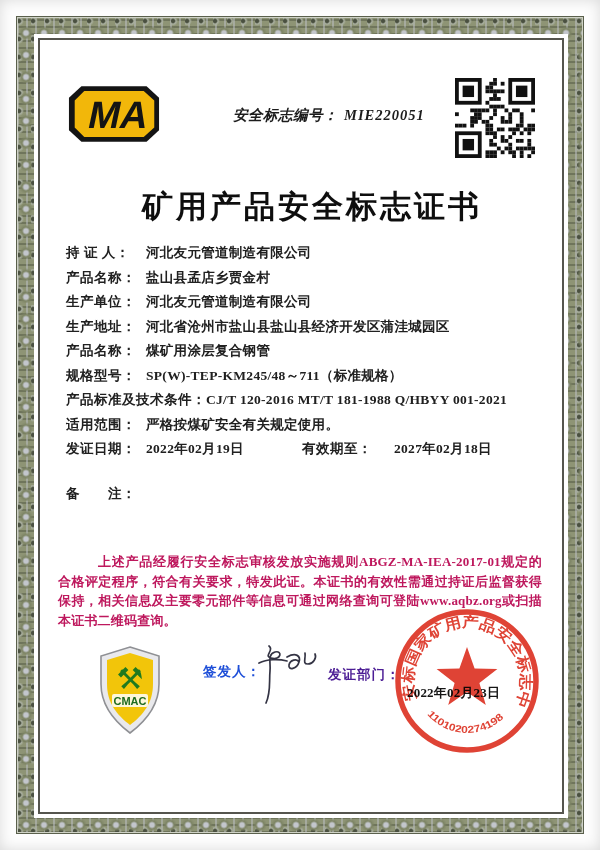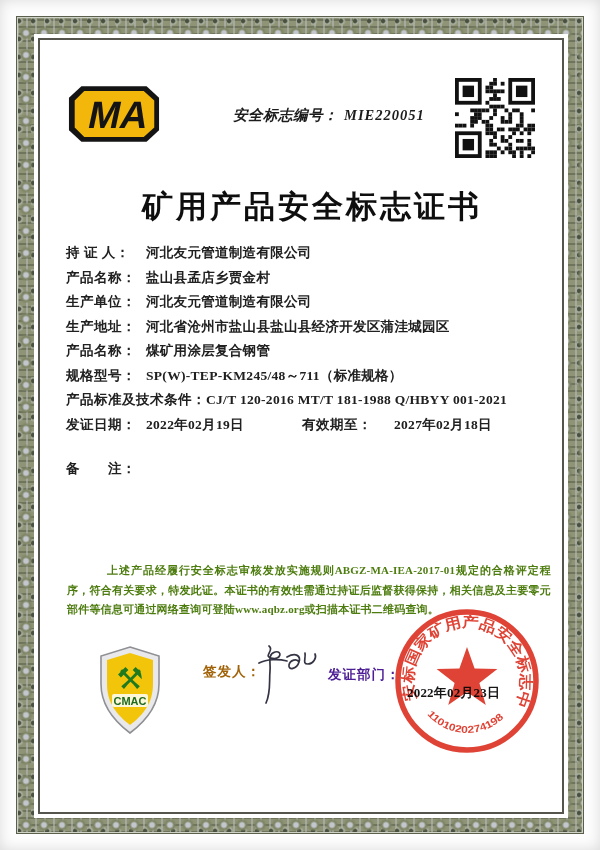--- a/index.html
+++ b/index.html
@@ -29,26 +29,26 @@
   
   .fields{position:absolute;left:66px;top:245px;width:482px;color:#202020;}
   .row{display:flex;font-size:13.5px;line-height:15.5px;margin-bottom:9px;}
   .row .label{min-width:80px;font-weight:600;white-space:pre;letter-spacing:.5px;flex:none;}
   .row .value{font-weight:700;letter-spacing:.3px;white-space:nowrap;}
   .row.dates{margin-top:2px;}
   .row.dates .dval{width:156px;flex:none;}
   .row.dates .vlabel{min-width:92px;}
   .row.remark{margin-top:29px;}
   
-  .statement{position:absolute;left:58px;top:552px;width:484px;margin:9px;
-    font-size:11px;font-weight:700;line-height:19.5px;color:#4d7c0f;
+  .statement{position:absolute;left:58px;top:552px;width:484px;margin:0;
+    font-size:13px;font-weight:700;line-height:19.5px;color:#be185d;
     text-indent:40px;text-align:justify;letter-spacing:.2px;}
   
   .cmac{position:absolute;left:98px;top:646px;width:64px;height:88px;}
-  .signer{position:absolute;left:203px;top:663px;font-size:13.5px;font-weight:700;color:#a16207;letter-spacing:1px;}
+  .signer{position:absolute;left:203px;top:663px;font-size:13.5px;font-weight:700;color:#1d4ed8;letter-spacing:1px;}
   .signature{position:absolute;left:253px;top:640px;width:66px;height:66px;}
   .dept{position:absolute;left:328px;top:666px;font-size:13.5px;font-weight:700;color:#4c1d95;letter-spacing:1px;}
   .seal{position:absolute;left:392px;top:606px;width:150px;height:150px;opacity:.93;}
   .seal-date{position:absolute;left:407px;top:684px;font-size:13px;font-weight:700;color:#151515;
     mix-blend-mode:multiply;letter-spacing:.2px;text-align:right;}
 </style>
 </head>
 <body>
 
 <div class="page">
@@ -213,20 +213,24 @@
         <span class="value">煤矿用涂层复合钢管</span>
       </div>
     <div class="row">
         <span class="label">规格型号：</span>
         <span class="value">SP(W)-TEP-KM245/48～711（标准规格）</span>
       </div>
     <div class="row">
         <span class="label">产品标准及技术条件：</span>
         <span class="value">CJ/T 120-2016 MT/T 181-1988 Q/HBYY 001-2021</span>
       </div>
+    <div class="row">
+        <span class="label">适用范围：</span>
+        <span class="value">严格按煤矿安全有关规定使用。</span>
+      </div>
 
     <div class="row dates">
       <span class="label">发证日期：</span>
         <span class="value dval">2022年02月19日</span>
         <span class="label vlabel">有效期至：</span>
         <span class="value">2027年02月18日</span>
     </div>
     <div class="row remark">
       <span class="label">备　　注：</span>
     </div>

